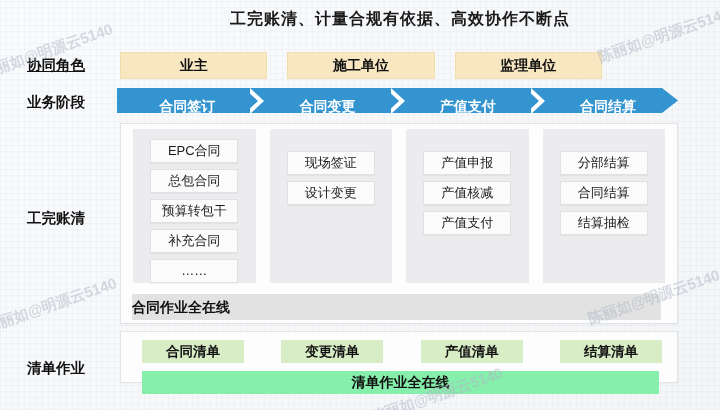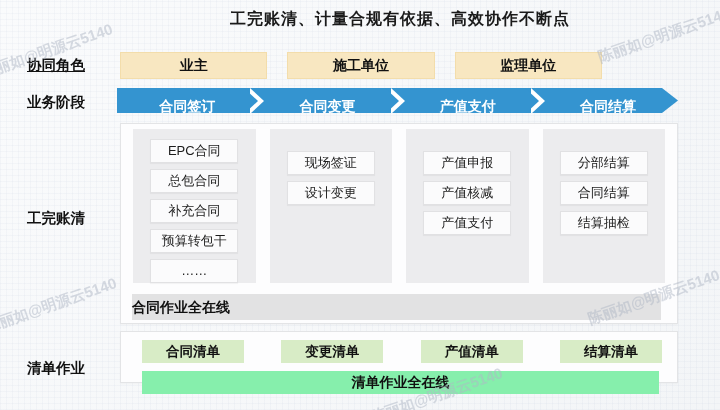--- a/index.html
+++ b/index.html
@@ -95,22 +95,22 @@
     <div class="phase-seg">
       <span class="seg-text">合同结算</span>
     </div>
   </div>
 
   <div class="contract-box">
     <div class="columns">
       <div class="col">
         <div class="item">EPC合同</div>
         <div class="item">总包合同</div>
+        <div class="item">预算转包干</div>
         <div class="item">补充合同</div>
-        <div class="item">预算转包干</div>
         <div class="item">……</div>
       </div>
       <div class="col">
         <div class="item">现场签证</div>
         <div class="item">设计变更</div>
       </div>
       <div class="col">
         <div class="item">产值申报</div>
         <div class="item">产值核减</div>
         <div class="item">产值支付</div>

